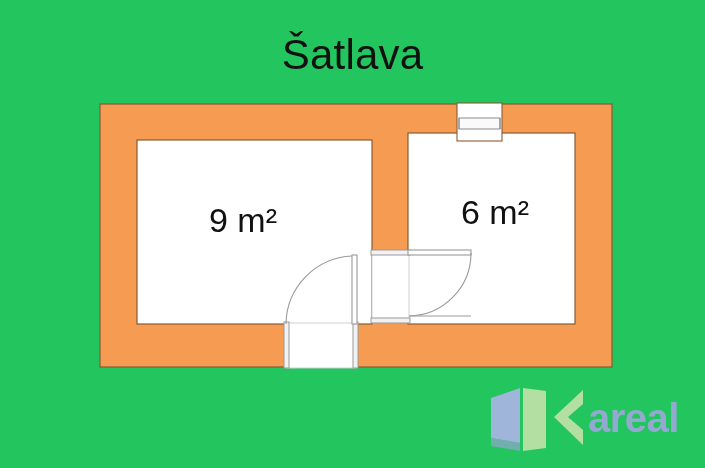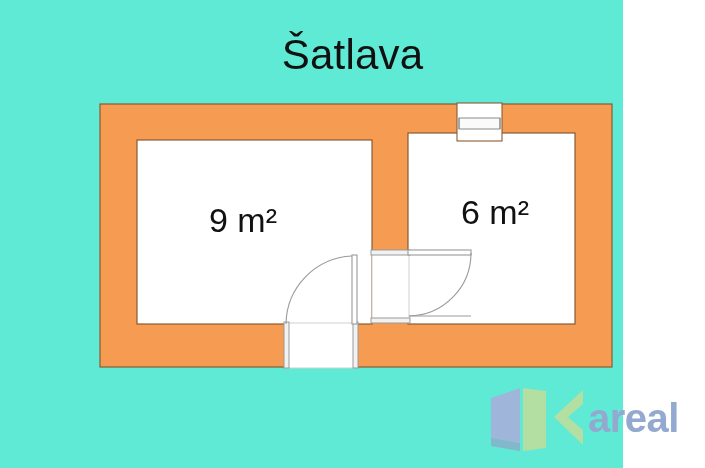--- a/index.html
+++ b/index.html
@@ -10,23 +10,23 @@
   body {
     width: 705px;
     height: 468px;
     position: relative;
     overflow: hidden;
     font-family: "Liberation Sans", sans-serif;
   }
   #floorplan-root {
     position: absolute;
     left: 0; top: 0;
-    width: 623px;
+    width: 705px;
     height: 468px;
-    background: #5eead4;
+    background: #22c55e;
   }
   #plan-title {
     position: absolute;
     left: 0;
     top: 34px;
     width: 705px;
     text-align: center;
     font-size: 42px;
     font-weight: 400;
     color: #111111;

